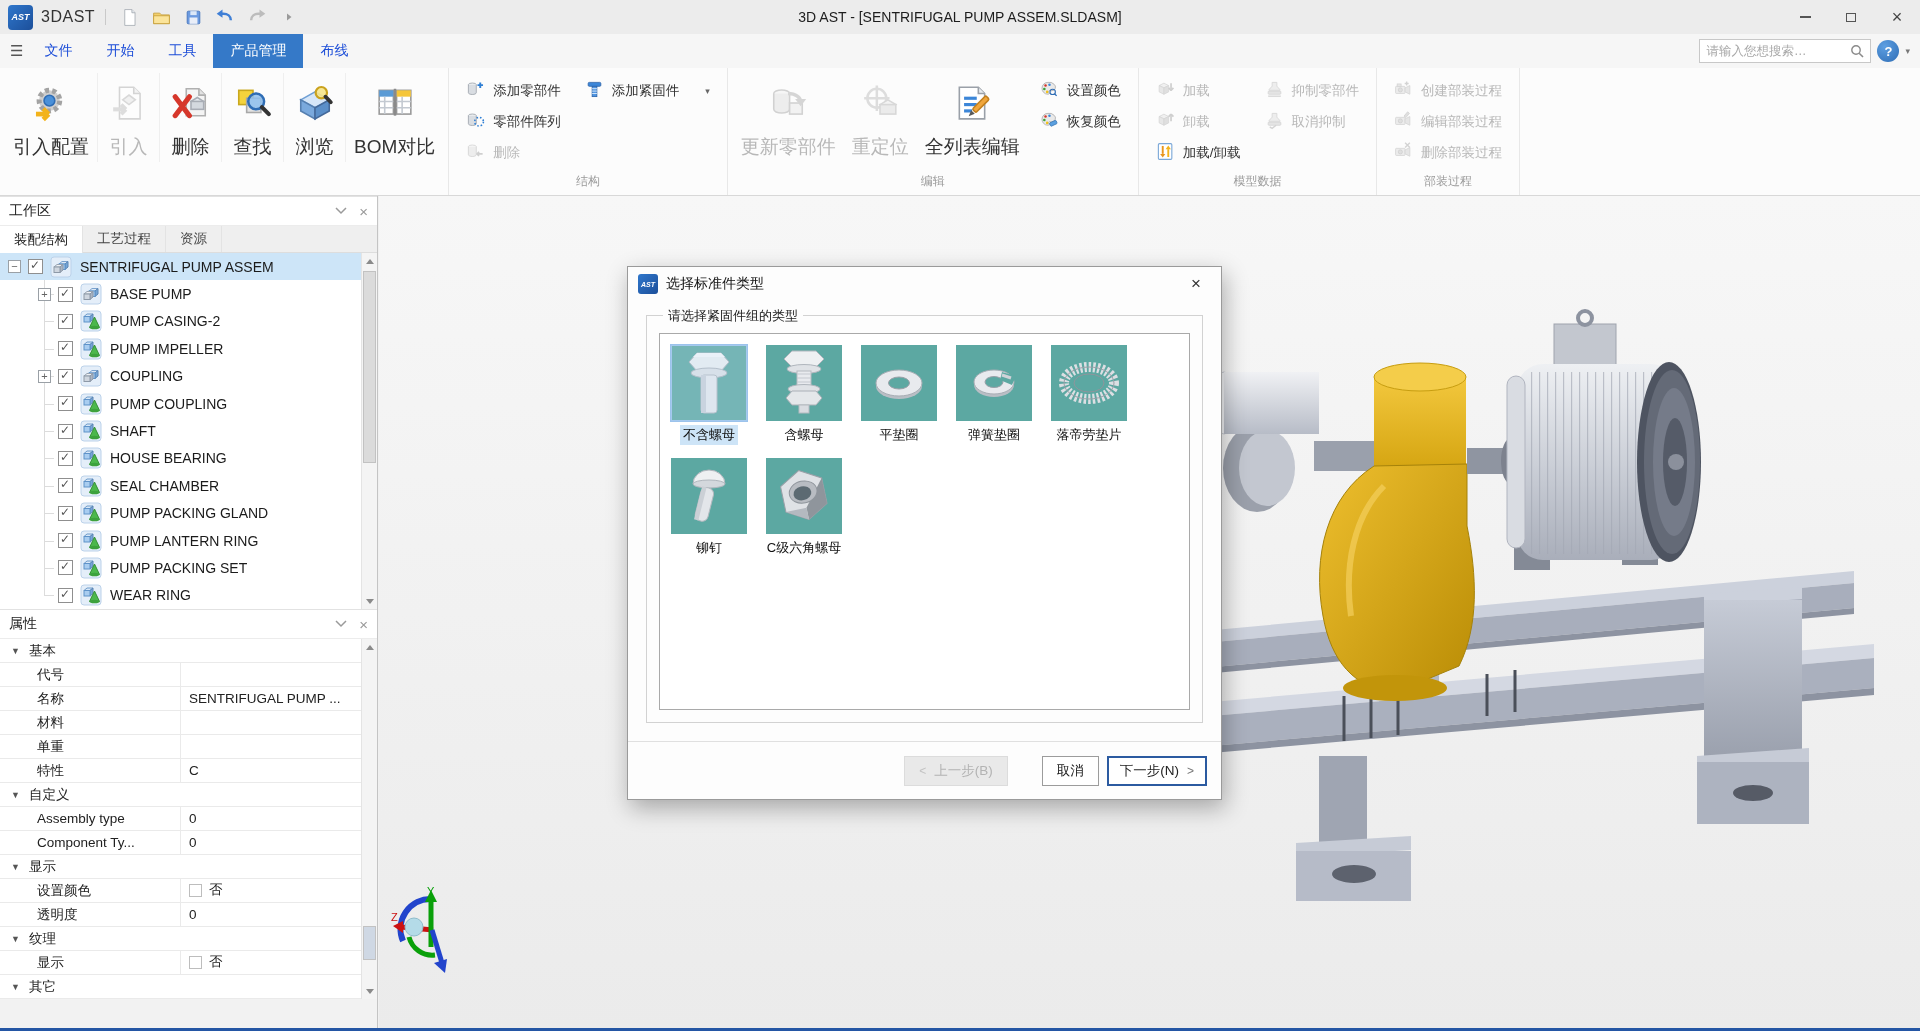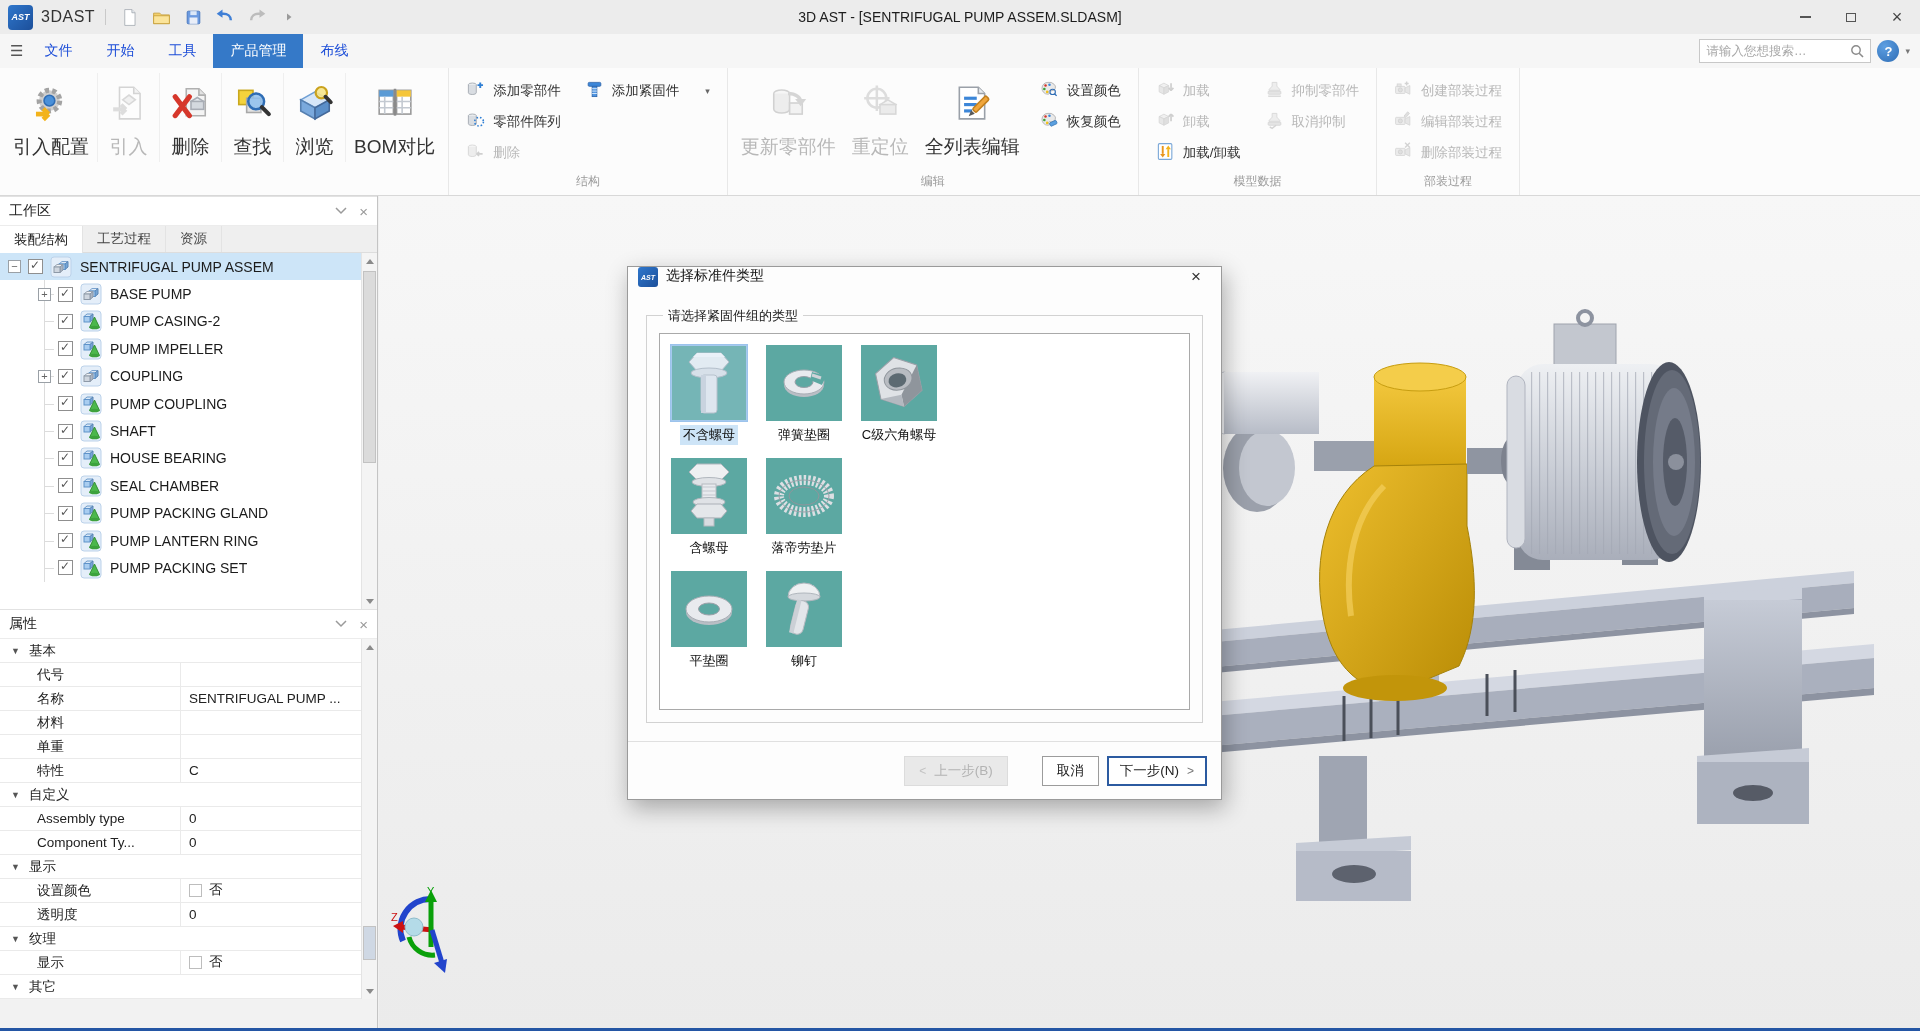--- a/index.html
+++ b/index.html
@@ -103,29 +103,29 @@
   .viewport { position:absolute; top:196px; left:379px; right:0; bottom:3px;
     background:linear-gradient(#f7f7f7,#ebebeb); }
   .viewport svg.model { position:absolute; inset:0; }
   .triad { position:absolute; left:10px; bottom:48px; }
 
   .bottom-edge { position:absolute; left:0; right:0; bottom:0; height:3px; background:#2456a4; }
 
   
   .dialog { position:absolute; left:627px; top:266px; width:595px; height:534px; background:#fdfdfd;
     border:1px solid #9a9a9a; box-shadow:3px 8px 22px rgba(0,0,0,.30); }
-  .dlg-title { height:34px; display:flex; padding:0 10px; gap:8px; }
+  .dlg-title { height:34px; display:flex; align-items:center; padding:0 10px; gap:8px; }
   .dlg-logo { width:20px; height:20px; border-radius:3px; background:linear-gradient(135deg,#2f77cc,#1c4f9a);
     color:#fff; font-size:7px; font-weight:bold; font-style:italic; display:flex; align-items:center; justify-content:center; flex:none; }
   .dlg-title-text { font-size:14px; color:#111; }
   .dlg-close { margin-left:auto; width:30px; text-align:center; font-size:17px; color:#333; }
   .dlg-fieldset { position:absolute; left:18px; right:18px; top:48px; height:408px; border:1px solid #d2d2d2; }
   .dlg-legend { position:absolute; top:-9px; left:16px; background:#fdfdfd; padding:0 5px; font-size:13px; color:#222; }
   .dlg-list { position:absolute; left:12px; right:12px; top:17px; bottom:12px; border:1px solid #a9a9a9; background:#fff;
-    padding:11px 9px; display:flex; flex-wrap:wrap; align-content:flex-start; column-gap:15px; row-gap:13px; overflow:hidden;flex-direction:column; }
+    padding:11px 9px; display:flex; flex-wrap:wrap; align-content:flex-start; column-gap:15px; row-gap:13px; overflow:hidden; }
   .tile { width:80px; display:flex; flex-direction:column; align-items:center; }
   .tile-img { width:76px; height:76px; position:relative; }
   .tile.selected .tile-img { outline:2px solid #9cc3ec; outline-offset:-1px; }
   .tile.selected .tile-img::after { content:""; position:absolute; inset:0; background:rgba(190,218,245,.25); }
   .tile-label { margin-top:4px; font-size:13px; color:#111; padding:1px 3px; white-space:nowrap; }
   .tile.selected .tile-label { background:#cde4f7; }
   .dlg-buttons { position:absolute; left:0; right:0; bottom:0; height:58px; border-top:1px solid #e0e0e0;
     display:flex; align-items:center; justify-content:flex-end; padding-right:14px; }
   .btn { height:30px; padding:0 14px; font-size:13.5px; display:flex; align-items:center; gap:8px;
     background:#fff; border:1px solid #9c9c9c; color:#222; font-family:inherit; }
@@ -685,20 +685,34 @@
             <span class="tcheck" data-name="tree-checkbox"></span>
             <span class="ticon" data-name="part-icon"><svg width="22" height="22" viewBox="0 0 22 22">
                 <rect x="1" y="1" width="20" height="20" rx="3" fill="#e4eef9" stroke="#bcd2ea"></rect>
                 <polygon points="4,6.5 7,4 13,4 10,6.5" fill="#d7e7f8" stroke="#6f9cc9"></polygon>
                 <polygon points="10,6.5 13,4 13,9.5 10,12" fill="#76a5d6" stroke="#5c86b4"></polygon>
                 <rect x="4" y="6.5" width="6" height="5.5" fill="#a9cdf0" stroke="#5f93c9"></rect>
                 <polygon points="14.5,7 19.5,17.5 9.5,17.5" fill="#4cb84c" stroke="#359135"></polygon>
                 <ellipse cx="14.5" cy="17.5" rx="5" ry="1.8" fill="#3da23d"></ellipse>
               </svg></span>
             <span class="tlabel" data-name="tree-item-label">PUMP PACKING SET</span>
+          </div>
+          <div class="trow lvl1 lastchild" data-name="tree-item-wear-ring">
+            <span class="tspacer" data-name="tree-indent" style="width: 38px;"></span>
+            <span class="tspacer" data-name="tree-line" style="width: 20px;"></span>
+            <span class="tcheck" data-name="tree-checkbox"></span>
+            <span class="ticon" data-name="part-icon"><svg width="22" height="22" viewBox="0 0 22 22">
+                <rect x="1" y="1" width="20" height="20" rx="3" fill="#e4eef9" stroke="#bcd2ea"></rect>
+                <polygon points="4,6.5 7,4 13,4 10,6.5" fill="#d7e7f8" stroke="#6f9cc9"></polygon>
+                <polygon points="10,6.5 13,4 13,9.5 10,12" fill="#76a5d6" stroke="#5c86b4"></polygon>
+                <rect x="4" y="6.5" width="6" height="5.5" fill="#a9cdf0" stroke="#5f93c9"></rect>
+                <polygon points="14.5,7 19.5,17.5 9.5,17.5" fill="#4cb84c" stroke="#359135"></polygon>
+                <ellipse cx="14.5" cy="17.5" rx="5" ry="1.8" fill="#3da23d"></ellipse>
+              </svg></span>
+            <span class="tlabel" data-name="tree-item-label">WEAR RING</span>
           </div>
         </div>
       <div class="vscroll" data-name="tree-scrollbar">
         <div class="vs-up" data-name="scroll-up-button">
             <span class="vs-tri-up"></span>
           </div>
         <div class="vs-thumb" style="top:18px;height:192px;" data-name="scrollbar-thumb"></div>
         <div class="vs-down" data-name="scroll-down-button">
             <span class="vs-tri-down"></span>
           </div>

